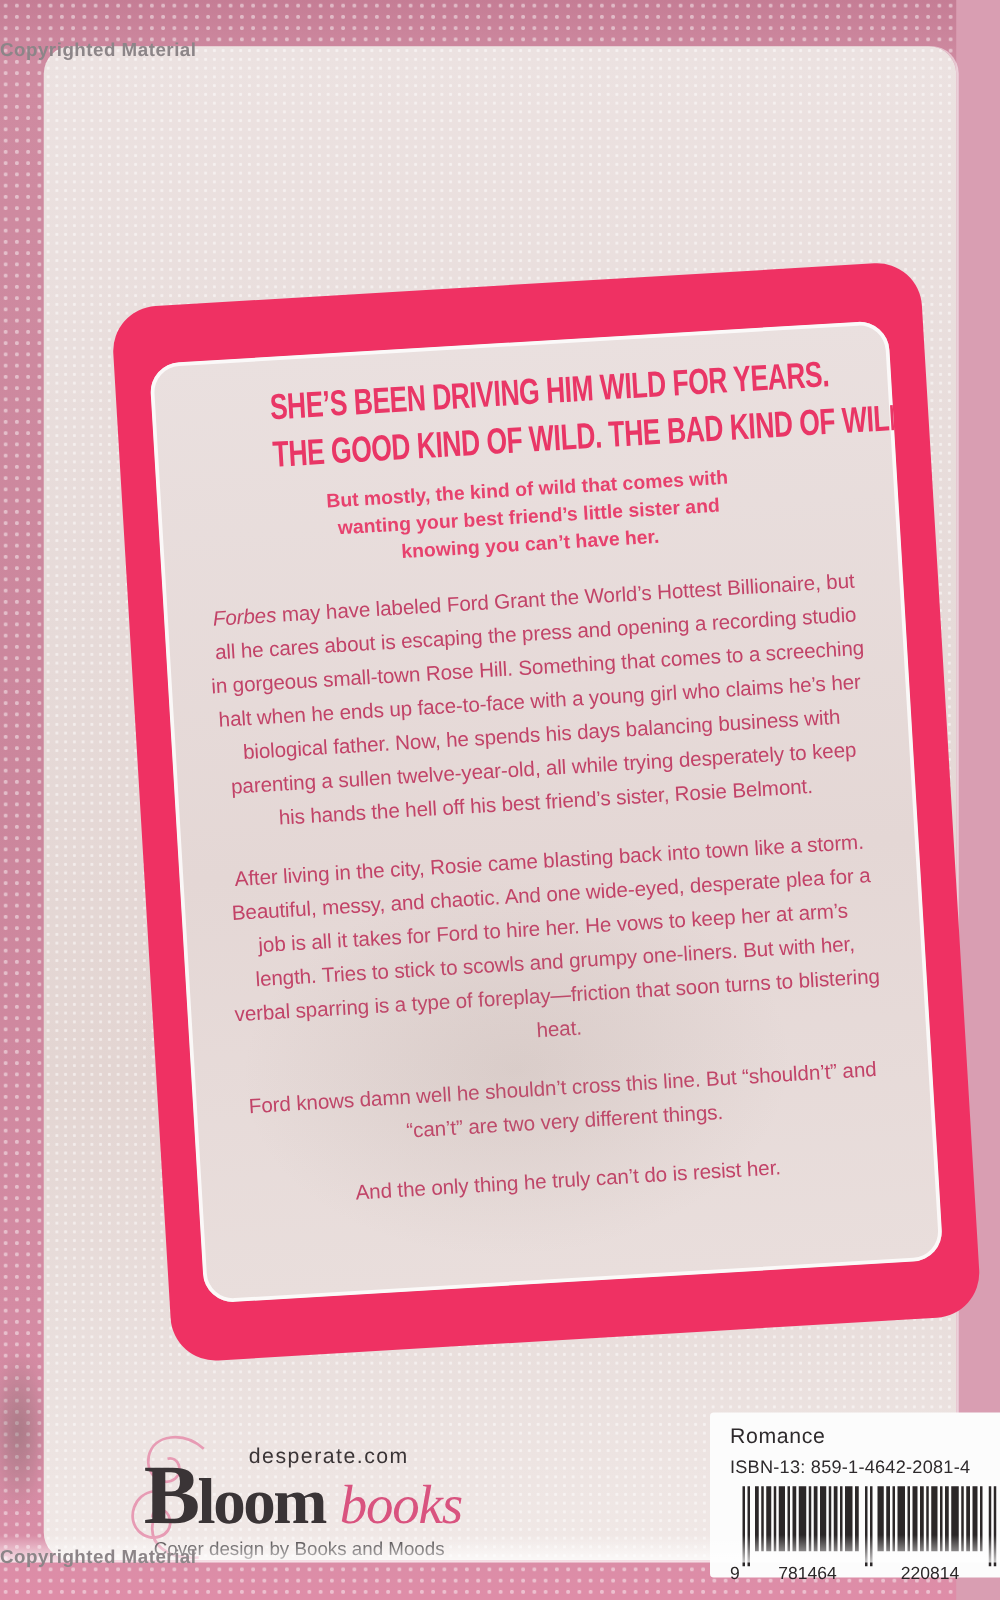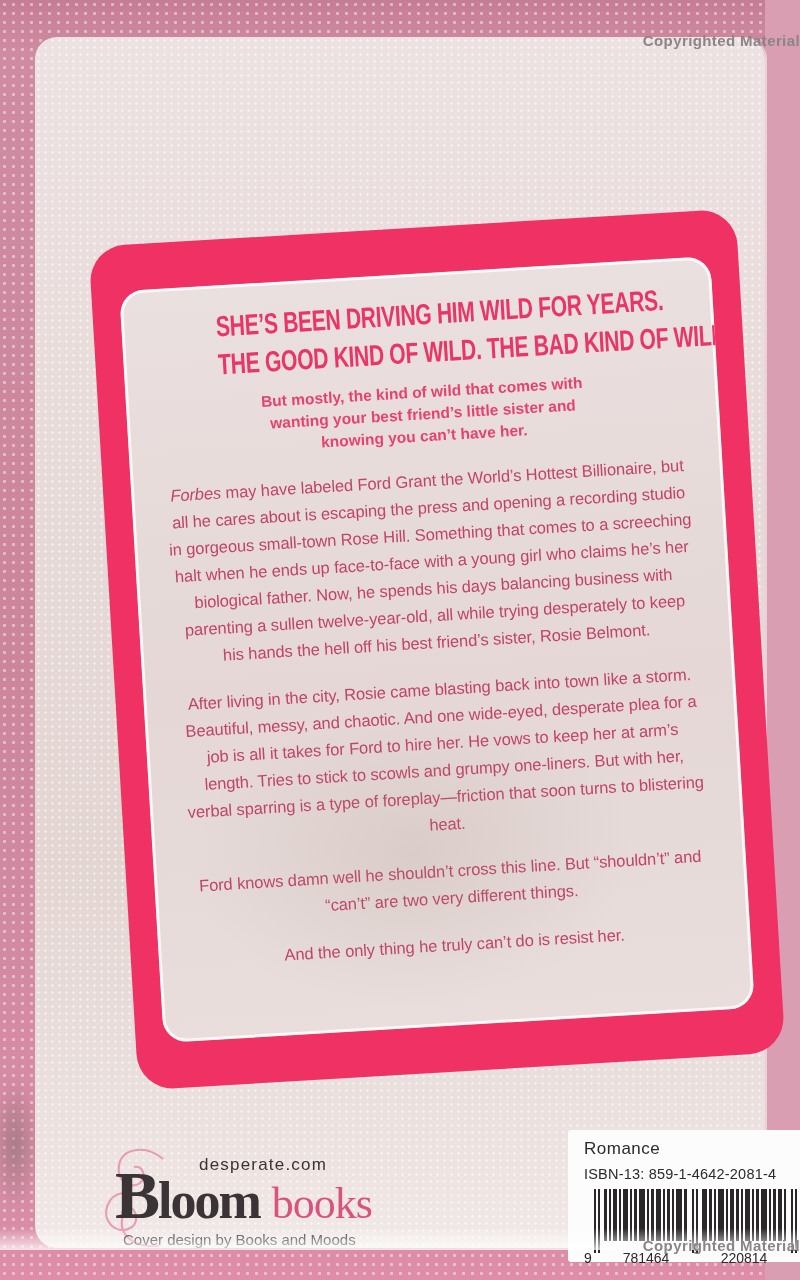--- a/index.html
+++ b/index.html
@@ -39,36 +39,36 @@
                background:radial-gradient(closest-side,rgba(150,132,122,.16),rgba(150,132,122,0));}
   .headline-line{display:block;transform:scaleX(.73);transform-origin:50% 50%;white-space:nowrap;
                  font-weight:bold;font-size:29px;line-height:38px;letter-spacing:-.5px;color:#e93666;}
   .subhead{margin-top:10px;font-weight:bold;font-size:15.5px;line-height:22px;color:#e7426e;}
   .subhead span{display:block;}
   .body-par{margin:14px 14px 0;font-size:16.5px;line-height:27px;letter-spacing:-.1px;color:#c24368;}
   .body-par i{font-style:italic;}
   .par-gap{margin-top:20px;}
 
   
-  .copyright{position:absolute;left:0;width:800px;text-align:right;
+  .copyright{position:absolute;left:0;width:800px;text-align:left;
              font-size:15px;letter-spacing:.4px;color:#8c8588;font-weight:bold;}
   .copy-top{top:32px;}
   .copy-bottom{top:1237px;}
   .bottom-white{position:absolute;left:0;top:1228px;width:800px;height:22px;
                 background:linear-gradient(180deg,rgba(255,255,255,.0),rgba(255,255,255,.75));}
 
   
   .publisher{position:absolute;left:60px;top:1094px;width:340px;height:130px;}
   .website{position:absolute;left:104px;top:24px;font-size:17px;letter-spacing:1.2px;color:#3a3436;}
   .wordmark{position:absolute;left:20px;top:36px;display:flex;align-items:baseline;}
   .flourish{position:absolute;left:-14px;top:-24px;}
   .bloom{font-family:"Liberation Serif",serif;font-weight:bold;font-size:52px;line-height:58px;
          color:#3a3436;letter-spacing:-2px;position:relative;}
   .bloom::first-letter{font-size:1.3em;}
-  .books{font-family:"Liberation Serif",serif;font-size:44px;
+  .books{font-family:"Liberation Serif",serif;font-style:italic;font-size:44px;
          color:#d9537f;margin-left:12px;letter-spacing:-1px;}
   .credit{position:absolute;left:28px;top:100px;font-size:15px;color:#3a3436;}
 
   
   .barcode-box{position:absolute;left:533px;top:1093px;width:250px;height:132px;background:#fcfcfc;
                border-radius:3px;box-sizing:border-box;padding:9px 0 0 16px;}
   .genre{font-size:17px;letter-spacing:.5px;color:#2e2a2c;}
   .isbn{font-size:14.5px;color:#2e2a2c;margin-top:7px;letter-spacing:.2px;}
   .barcode-svg{margin-top:3px;}
   .barcode-svg rect{fill:#2b2728;}

